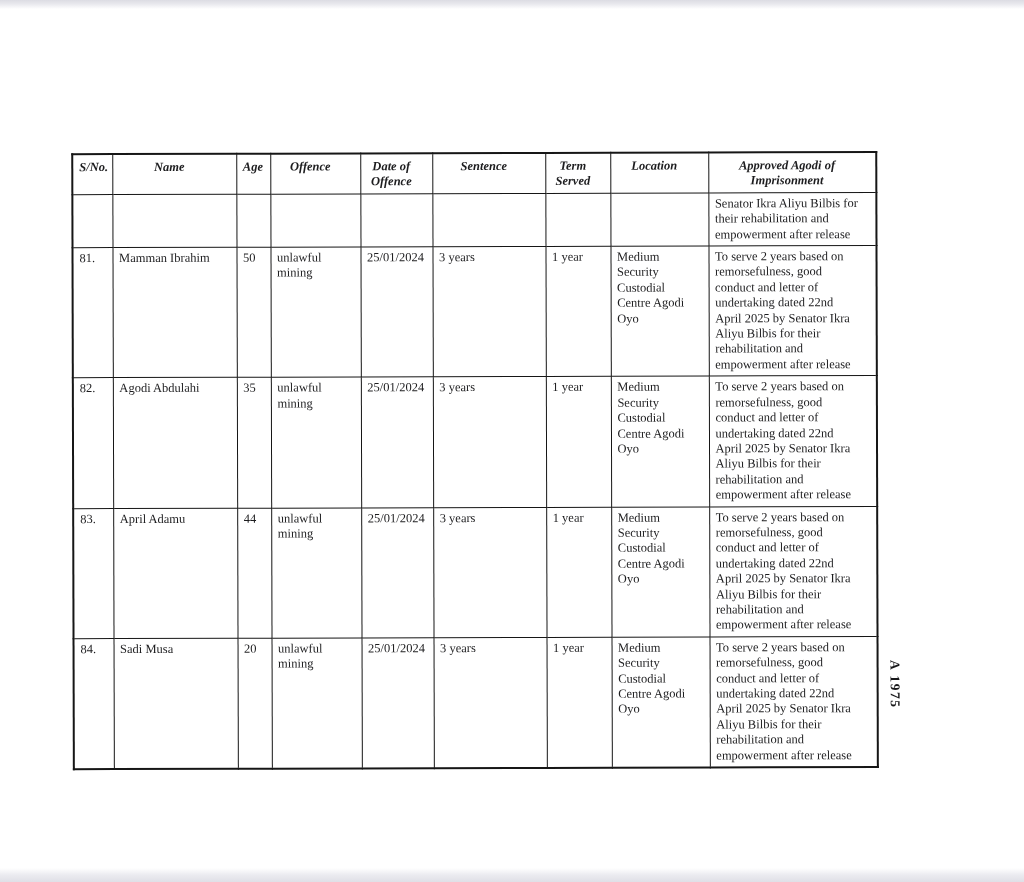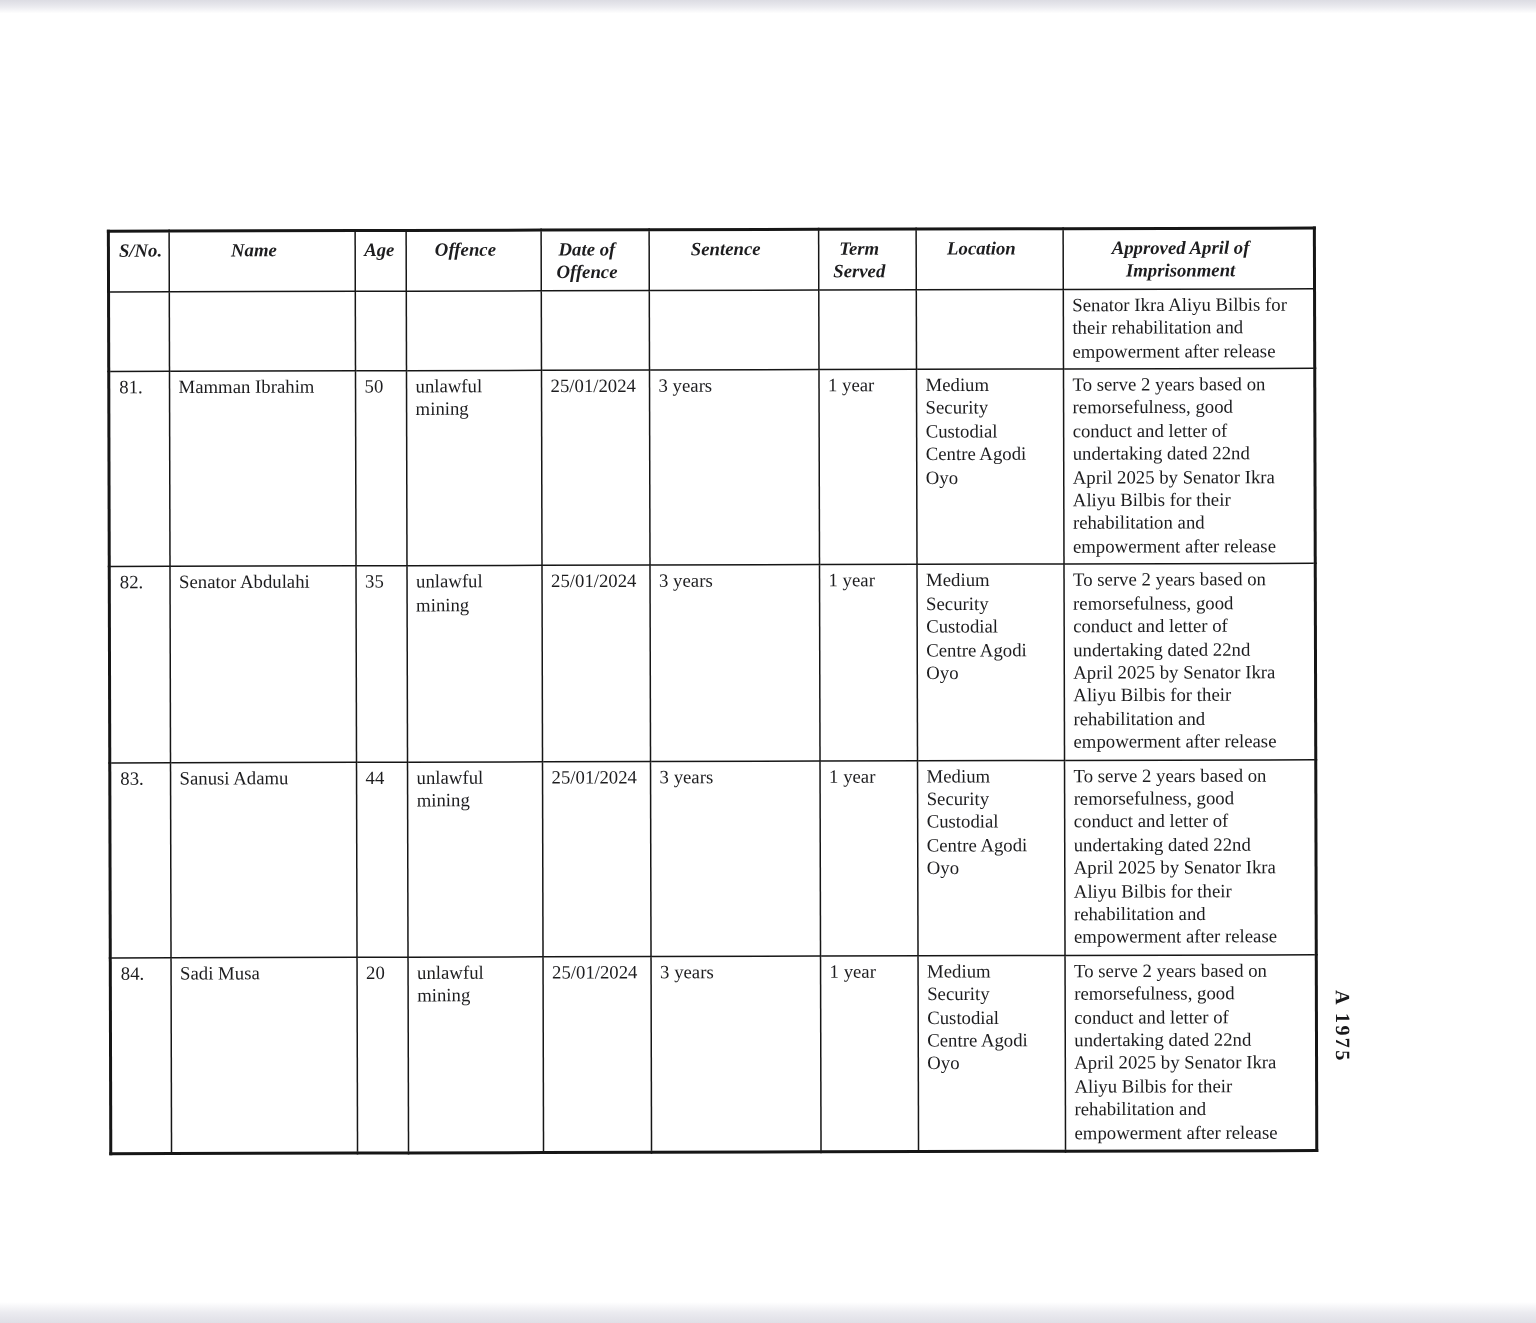--- a/index.html
+++ b/index.html
@@ -108,21 +108,21 @@
     <tbody>
         <tr class="header-row">
       <th>S/No.</th>
       <th>Name</th>
       <th>Age</th>
       <th>Offence</th>
       <th class="h-date">Date of Offence</th>
       <th>Sentence</th>
       <th>Term Served</th>
       <th>Location</th>
-      <th>Approved April of Imprisonment</th>
+      <th>Approved Agodi of Imprisonment</th>
     </tr>
 
     <tr class="carryover-row">
       <td></td>
       <td></td>
       <td></td>
       <td></td>
       <td class="c-date"></td>
       <td></td>
       <td></td>
@@ -137,33 +137,33 @@
       <td>unlawful mining</td>
       <td class="c-date">25/01/2024</td>
       <td>3 years</td>
       <td>1 year</td>
       <td class="c-loc">Medium Security Custodial Centre Agodi Oyo</td>
       <td class="c-appr">To serve 2 years based on remorsefulness, good conduct and letter of undertaking dated 22nd April 2025 by Senator Ikra Aliyu Bilbis for their rehabilitation and empowerment after release</td>
     </tr>
 
     <tr class="row-82">
       <td>82.</td>
-      <td>Senator Abdulahi</td>
+      <td>Agodi Abdulahi</td>
       <td>35</td>
       <td>unlawful mining</td>
       <td class="c-date">25/01/2024</td>
       <td>3 years</td>
       <td>1 year</td>
       <td class="c-loc">Medium Security Custodial Centre Agodi Oyo</td>
       <td class="c-appr">To serve 2 years based on remorsefulness, good conduct and letter of undertaking dated 22nd April 2025 by Senator Ikra Aliyu Bilbis for their rehabilitation and empowerment after release</td>
     </tr>
 
     <tr class="row-83">
       <td>83.</td>
-      <td>Sanusi Adamu</td>
+      <td>April Adamu</td>
       <td>44</td>
       <td>unlawful mining</td>
       <td class="c-date">25/01/2024</td>
       <td>3 years</td>
       <td>1 year</td>
       <td class="c-loc">Medium Security Custodial Centre Agodi Oyo</td>
       <td class="c-appr">To serve 2 years based on remorsefulness, good conduct and letter of undertaking dated 22nd April 2025 by Senator Ikra Aliyu Bilbis for their rehabilitation and empowerment after release</td>
     </tr>
 
     <tr class="row-84">

